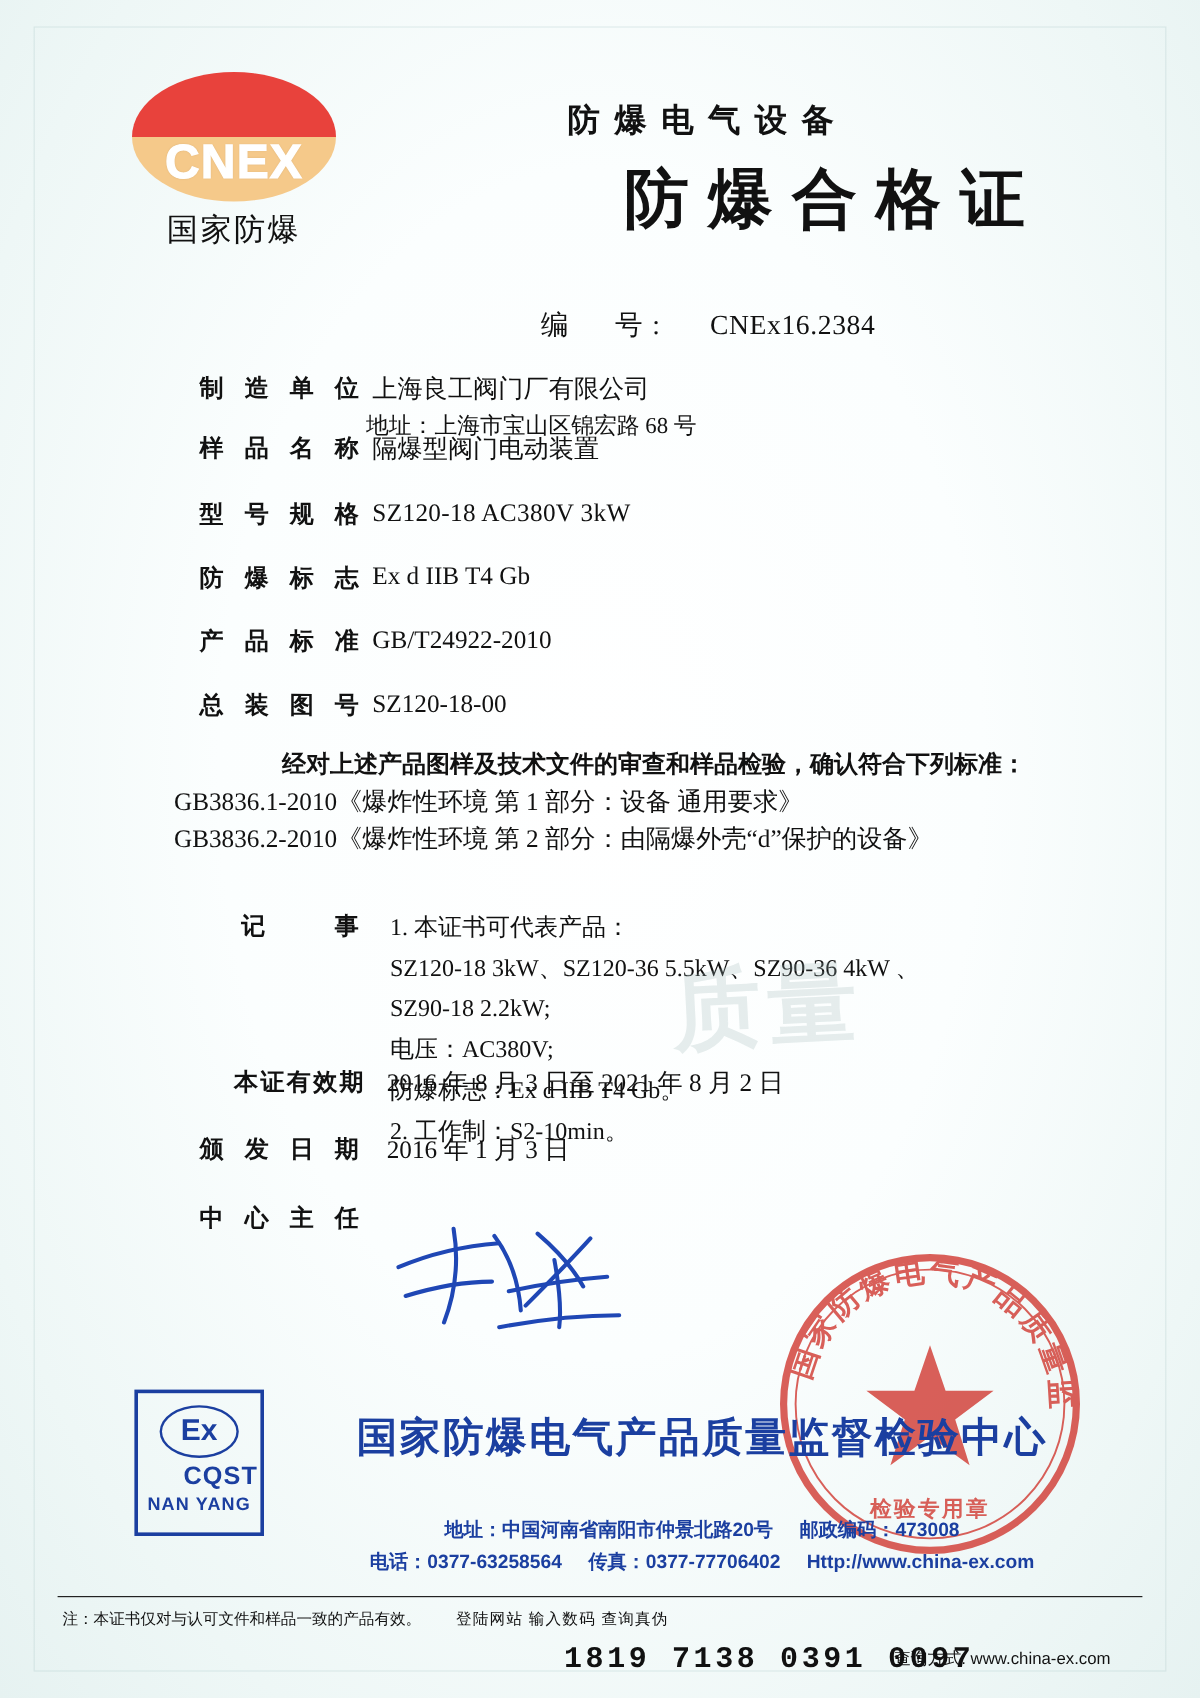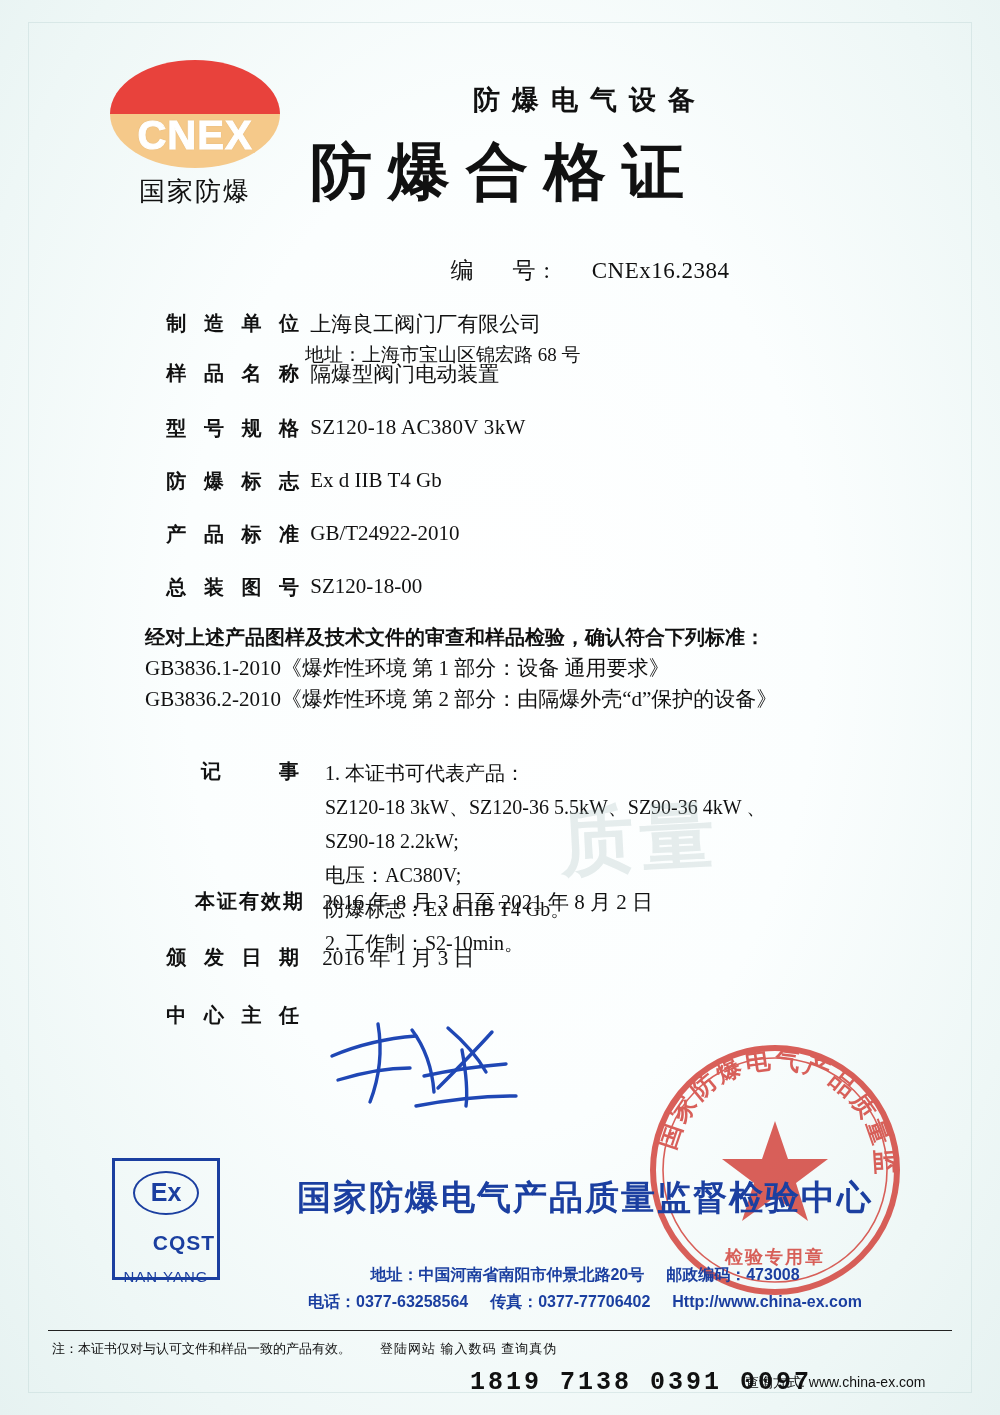--- a/index.html
+++ b/index.html
@@ -46,23 +46,23 @@
     font-family:"Liberation Sans", sans-serif;
     font-weight:normal;font-size:26px;color:#111;letter-spacing:2px;
   }
 
   .title-small{
     position:absolute;left:330px;top:82px;width:520px;text-align:center;
     font-family:"Liberation Sans", sans-serif;
     font-weight:bold;font-size:27px;letter-spacing:12px;color:#111;
   }
   .title-big{
-    position:absolute;left:310px;top:130px;width:560px;text-align:left;
+    position:absolute;left:310px;top:130px;width:560px;text-align:right;
     font-family:Liberation Serif, serif;
-    font-weight:bold;font-size:62px;letter-spacing:16px;color:#111;
+    font-weight:bold;font-size:54px;letter-spacing:16px;color:#111;
   }
 
   .serial-row{
     position:absolute;left:330px;top:255px;width:520px;text-align:center;
     font-size:23px;color:#111;
   }
   .serial-label{letter-spacing:8px;}
   .serial-value{margin-left:28px;letter-spacing:.5px;}
 
   
@@ -119,22 +119,22 @@
     position:absolute;left:112px;top:1158px;width:108px;height:122px;
     border:3px solid #1b3fa0;box-sizing:border-box;
     color:#1b3fa0;text-align:center;
     font-family:"Liberation Sans", sans-serif;
     background:transparent;
   }
   .ex-badge .exo{
     margin:10px auto 2px auto;width:62px;height:40px;border:2.5px solid #1b3fa0;
     border-radius:50%;font-size:25px;font-weight:bold;line-height:38px;
   }
-  .ex-badge .b1{font-size:21px;font-weight:bold;letter-spacing:1px;margin-top:16px;padding-left:36px;}
-  .ex-badge .b2{font-size:15px;font-weight:normal;letter-spacing:1px;margin-top:13px;text-align:center;}
+  .ex-badge .b1{font-size:21px;font-weight:bold;letter-spacing:1px;margin-top:4px;padding-left:36px;}
+  .ex-badge .b2{font-size:15px;font-weight:bold;letter-spacing:1px;margin-top:2px;text-align:center;}
 
   .org-name{
     position:absolute;left:240px;top:1175px;width:690px;
     font-family:"Liberation Sans", sans-serif;
     font-weight:bold;font-size:34px;letter-spacing:2px;color:#1b3fa0;
     text-align:center;
   }
   .org-line{
     position:absolute;left:240px;width:690px;text-align:center;
     font-family:"Liberation Sans", sans-serif;
@@ -211,21 +211,21 @@
     <span class="lab">产 品 标 准</span>
     <span class="val">GB/T24922-2010</span>
   </div>
 
   <div class="field" style="top:574px">
     <span class="lab">总 装 图 号</span>
     <span class="val">SZ120-18-00</span>
   </div>
 
   <div class="para" style="top:622px">
-    <div style="font-family:'Liberation Sans',sans-serif;font-weight:bold;font-size:20px;">经对上述产品图样及技术文件的审查和样品检验，确认符合下列标准：</div>
+    <div style="font-family:'Liberation Sans',sans-serif;font-weight:bold;font-size:20px;text-align:center;">经对上述产品图样及技术文件的审查和样品检验，确认符合下列标准：</div>
     <div>GB3836.1-2010《爆炸性环境 第 1 部分：设备 通用要求》</div>
     <div>GB3836.2-2010《爆炸性环境 第 2 部分：由隔爆外壳“d”保护的设备》</div>
   </div>
 
   <div class="field" style="top:758px">
     <span class="lab">记　　事</span>
   </div>
   <div class="para notes-lines" style="left:325px;top:758px;width:610px;font-size:20px;line-height:30px;">
     <div>1. 本证书可代表产品：</div>
     <div>SZ120-18 3kW、SZ120-36 5.5kW、SZ90-36 4kW 、</div>

